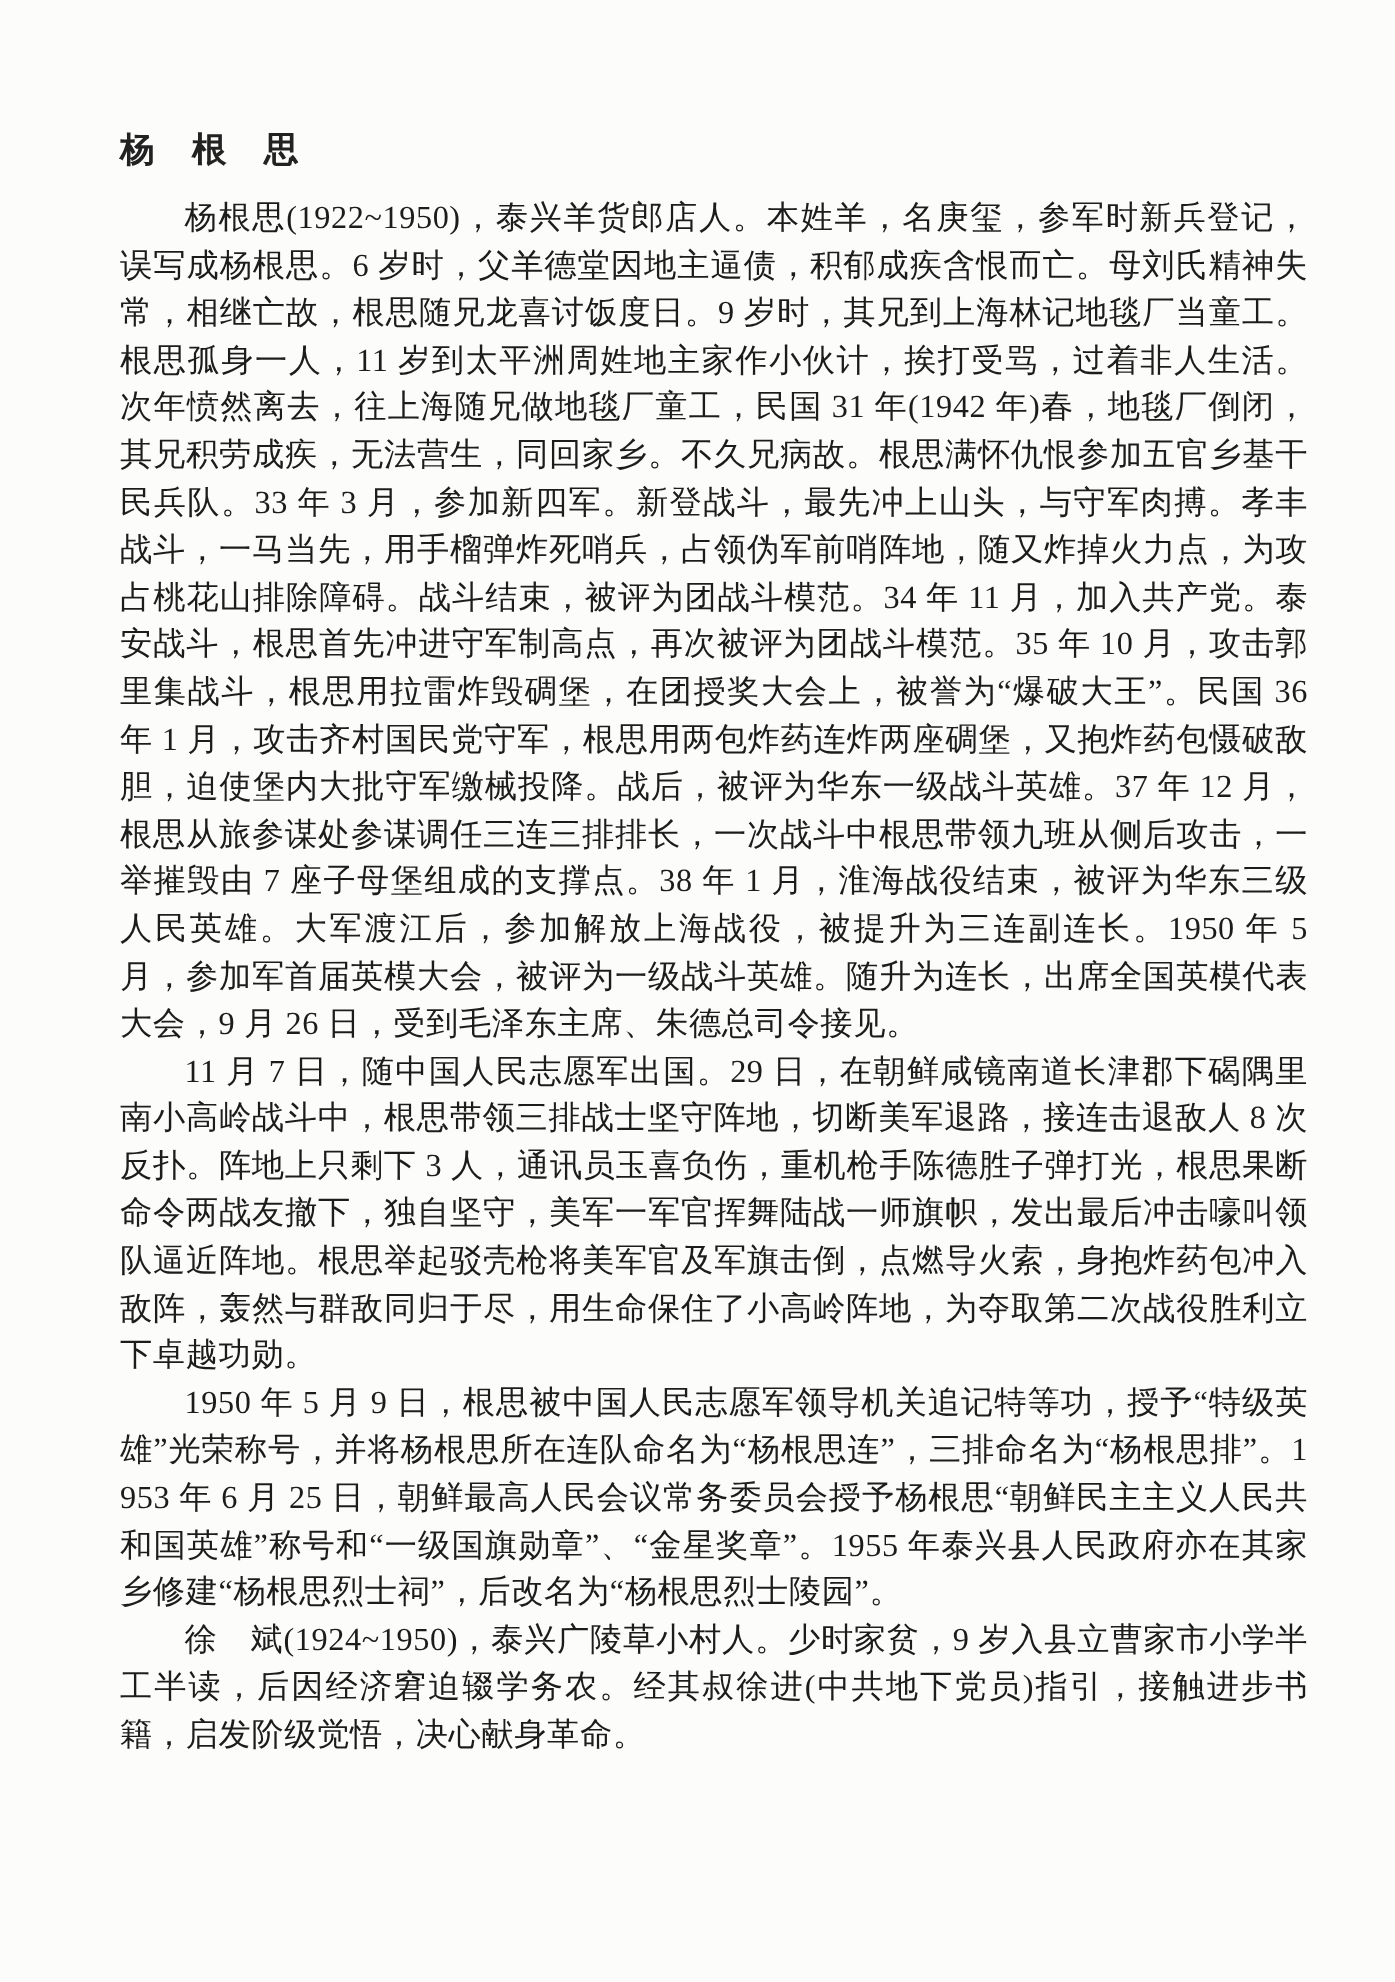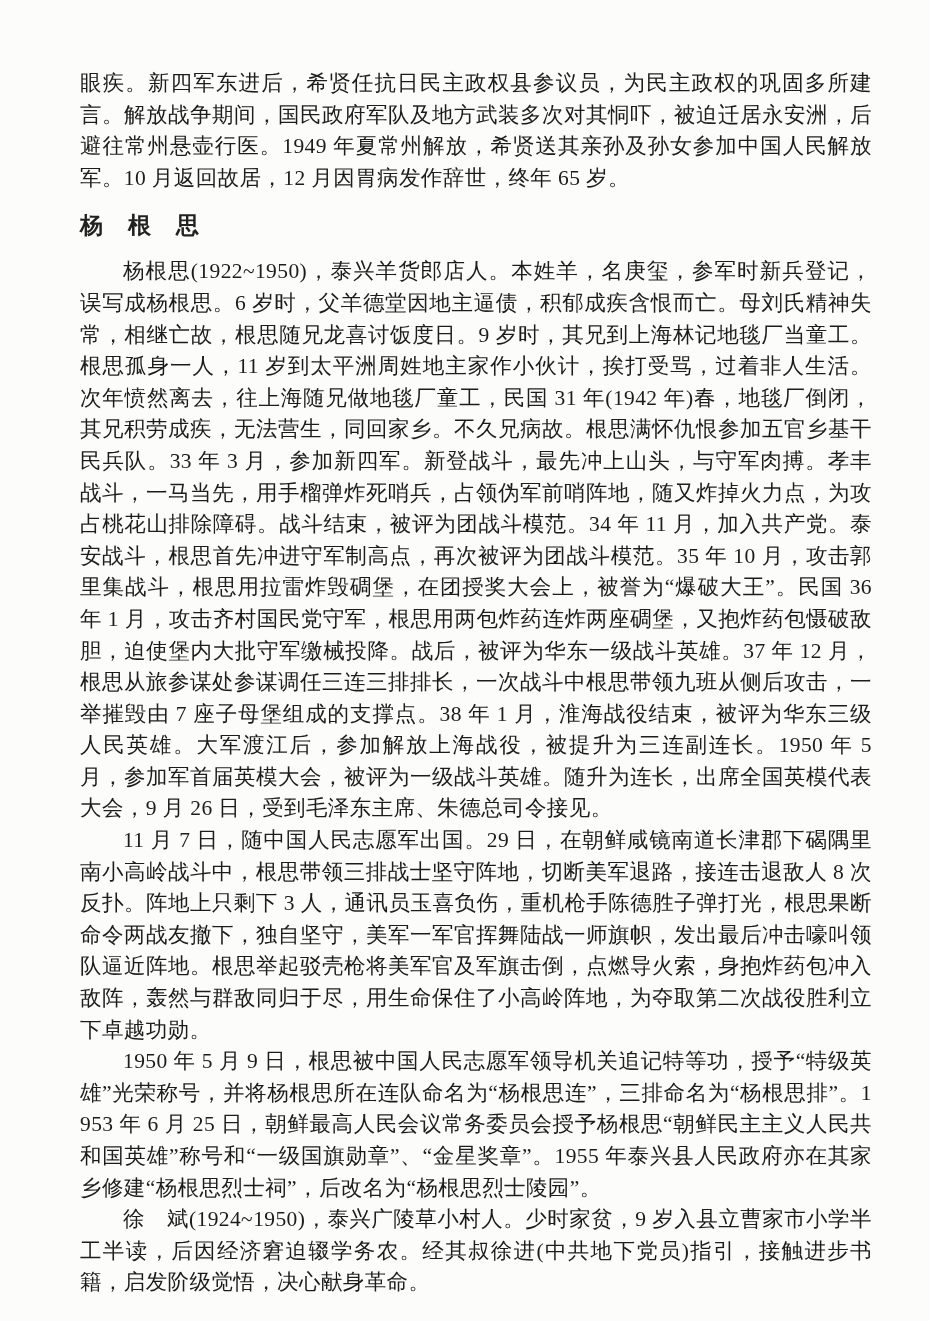--- a/index.html
+++ b/index.html
@@ -41,21 +41,20 @@
     margin: 16px 0 15px 0;
     letter-spacing: 1px;
     color: #222;
   }
 </style>
 </head>
 <body>
 
 <div class="scan-page">
 
-  <p class="para no-indent">眼疾。新四军东进后，希贤任抗日民主政权县参议员，为民主政权的巩固多所建言。解放战争期间，国民政府军队及地方武装多次对其恫吓，被迫迁居永安洲，后避往常州悬壶行医。1949 年夏常州解放，希贤送其亲孙及孙女参加中国人民解放军。10 月返回故居，12 月因胃病发作辞世，终年 65 岁。</p>
 
   <h2 class="entry-heading">杨　根　思</h2>
 
   <p class="para">杨根思(1922~1950)，泰兴羊货郎店人。本姓羊，名庚玺，参军时新兵登记，误写成杨根思。6 岁时，父羊德堂因地主逼债，积郁成疾含恨而亡。母刘氏精神失常，相继亡故，根思随兄龙喜讨饭度日。9 岁时，其兄到上海林记地毯厂当童工。根思孤身一人，11 岁到太平洲周姓地主家作小伙计，挨打受骂，过着非人生活。次年愤然离去，往上海随兄做地毯厂童工，民国 31 年(1942 年)春，地毯厂倒闭，其兄积劳成疾，无法营生，同回家乡。不久兄病故。根思满怀仇恨参加五官乡基干民兵队。33 年 3 月，参加新四军。新登战斗，最先冲上山头，与守军肉搏。孝丰战斗，一马当先，用手榴弹炸死哨兵，占领伪军前哨阵地，随又炸掉火力点，为攻占桃花山排除障碍。战斗结束，被评为团战斗模范。34 年 11 月，加入共产党。泰安战斗，根思首先冲进守军制高点，再次被评为团战斗模范。35 年 10 月，攻击郭里集战斗，根思用拉雷炸毁碉堡，在团授奖大会上，被誉为“爆破大王”。民国 36 年 1 月，攻击齐村国民党守军，根思用两包炸药连炸两座碉堡，又抱炸药包慑破敌胆，迫使堡内大批守军缴械投降。战后，被评为华东一级战斗英雄。37 年 12 月，根思从旅参谋处参谋调任三连三排排长，一次战斗中根思带领九班从侧后攻击，一举摧毁由 7 座子母堡组成的支撑点。38 年 1 月，淮海战役结束，被评为华东三级人民英雄。大军渡江后，参加解放上海战役，被提升为三连副连长。1950 年 5 月，参加军首届英模大会，被评为一级战斗英雄。随升为连长，出席全国英模代表大会，9 月 26 日，受到毛泽东主席、朱德总司令接见。</p>
 
   <p class="para">11 月 7 日，随中国人民志愿军出国。29 日，在朝鲜咸镜南道长津郡下碣隅里南小高岭战斗中，根思带领三排战士坚守阵地，切断美军退路，接连击退敌人 8 次反扑。阵地上只剩下 3 人，通讯员玉喜负伤，重机枪手陈德胜子弹打光，根思果断命令两战友撤下，独自坚守，美军一军官挥舞陆战一师旗帜，发出最后冲击嚎叫领队逼近阵地。根思举起驳壳枪将美军官及军旗击倒，点燃导火索，身抱炸药包冲入敌阵，轰然与群敌同归于尽，用生命保住了小高岭阵地，为夺取第二次战役胜利立下卓越功勋。</p>
 
   <p class="para">1950 年 5 月 9 日，根思被中国人民志愿军领导机关追记特等功，授予“特级英雄”光荣称号，并将杨根思所在连队命名为“杨根思连”，三排命名为“杨根思排”。1953 年 6 月 25 日，朝鲜最高人民会议常务委员会授予杨根思“朝鲜民主主义人民共和国英雄”称号和“一级国旗勋章”、“金星奖章”。1955 年泰兴县人民政府亦在其家乡修建“杨根思烈士祠”，后改名为“杨根思烈士陵园”。</p>
 
 

